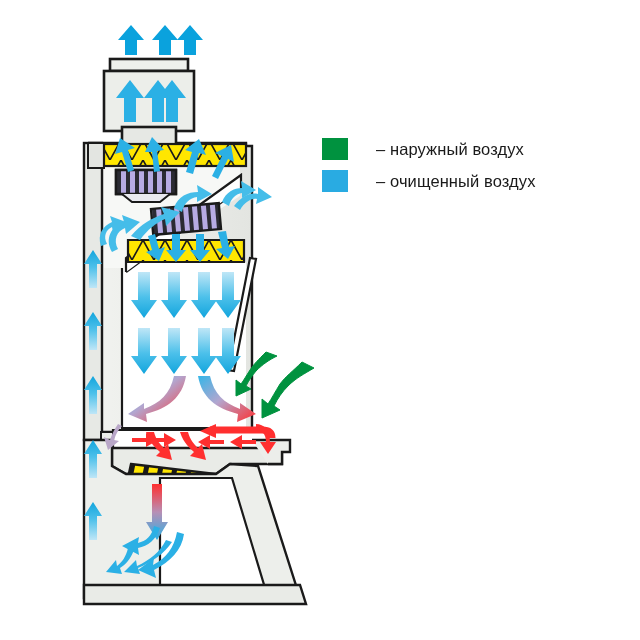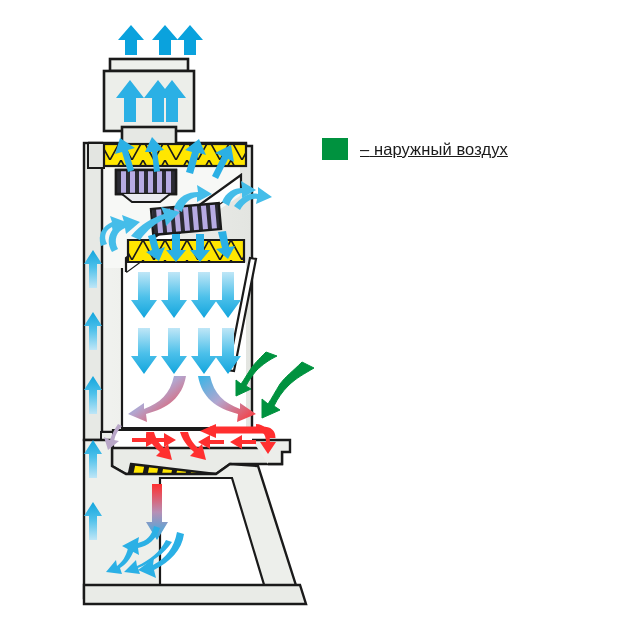--- a/index.html
+++ b/index.html
@@ -23,26 +23,25 @@
     align-items:center;
     height:26px;
     margin-bottom:6px;
   }
   .swatch{
     width:26px;height:22px;
     display:block;
     flex:0 0 auto;
   }
   .legend-label{
-    margin-left:12px;
+    margin-left:28px;
     font-size:16.5px;
     color:#1a1a1a;
     white-space:nowrap;
     letter-spacing:0.1px;
-    text-decoration:underline;
   }
 </style>
 </head>
 <body>
 
 <div id="stage">
 
   <svg id="diagram" viewBox="0 0 640 640">
     <defs>
       <linearGradient id="gBlueDown" x1="0" y1="0" x2="0" y2="1">
@@ -247,15 +246,22 @@
   </svg>
 
   <div class="legend">
     <div class="legend-row">
       <span class="swatch" style="background:#00923f"></span>
       <span class="legend-label">
         <span>–</span>
         <span>наружный воздух</span>
       </span>
     </div>
+    <div class="legend-row">
+      <span class="swatch" style="background:#29abe2"></span>
+      <span class="legend-label">
+        <span>–</span>
+        <span>очищенный воздух</span>
+      </span>
+    </div>
   </div>
 
 </div>
 
 </body></html>

